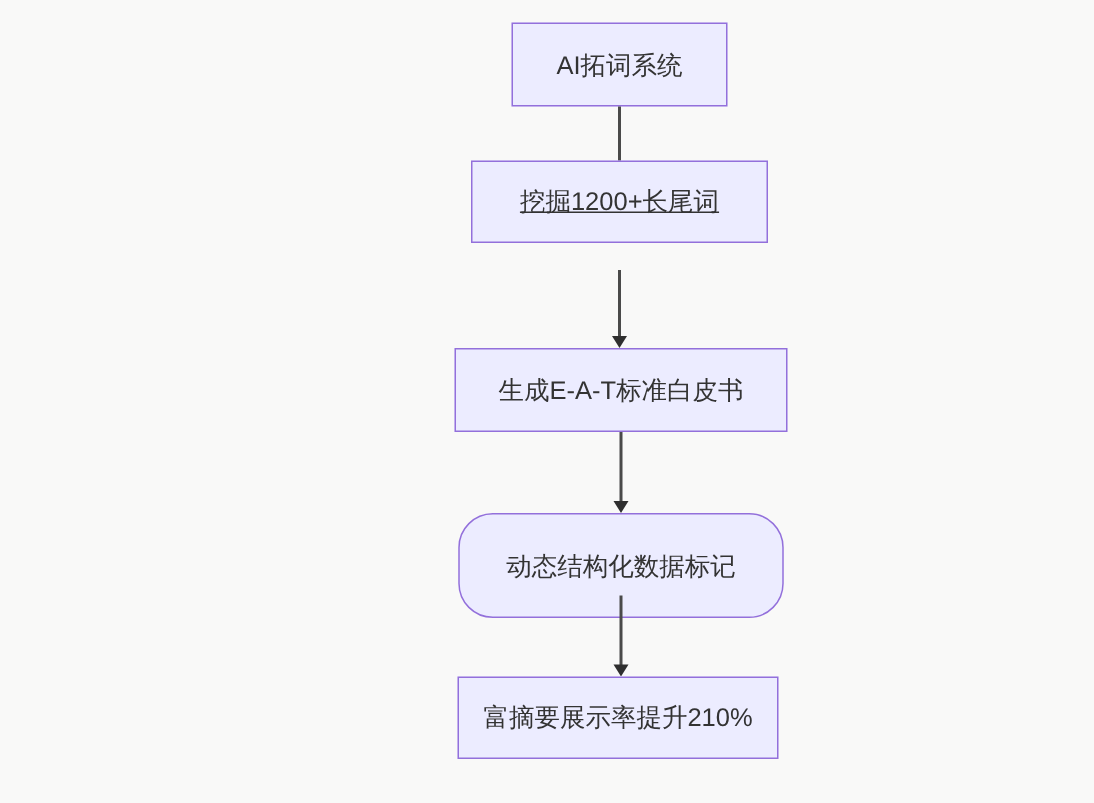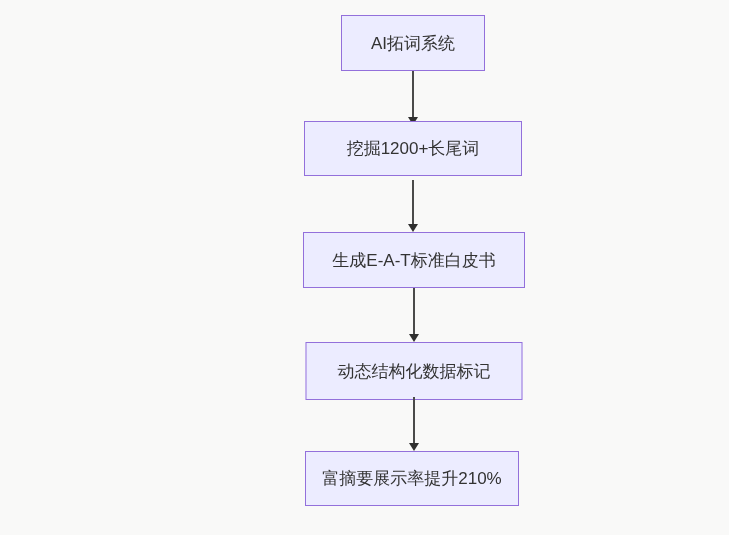--- a/index.html
+++ b/index.html
@@ -27,23 +27,23 @@
     border: 1.4px solid var(--node-border, #9370db);
     display: flex;
     align-items: center;
     justify-content: center;
     color: var(--text-color, #333333);
     font-size: 17px;
     line-height: 1;
     white-space: nowrap;
   }
   .node-1 { left: 371px; top: 15px;  width: 144px; height: 56px; }
-  .node-2 { left: 371px; top: 121px; width: 218px; height: 55px; }
+  .node-2 { left: 371px; top: 107px; width: 198px; height: 55px; text-decoration: underline; }
   .node-3 { left: 372px; top: 232px; width: 222px; height: 56px; align-items: center; }
-  .node-4 { left: 372px; top: 342px; width: 217px; height: 58px; }
+  .node-4 { left: 372px; top: 342px; width: 217px; height: 70px; border-radius: 23px; }
   .node-5 { left: 370px; top: 451px; width: 214px; height: 55px; }
 
   .edge {
     position: absolute;
     transform: translateX(-50%);
     width: 12px;
   }
   .edge-1 { left: 371px; top: 71px;  height: 54px; }
   .edge-2 { left: 371px; top: 180px; height: 52px; }
   .edge-3 { left: 372px; top: 288px; height: 54px; }

